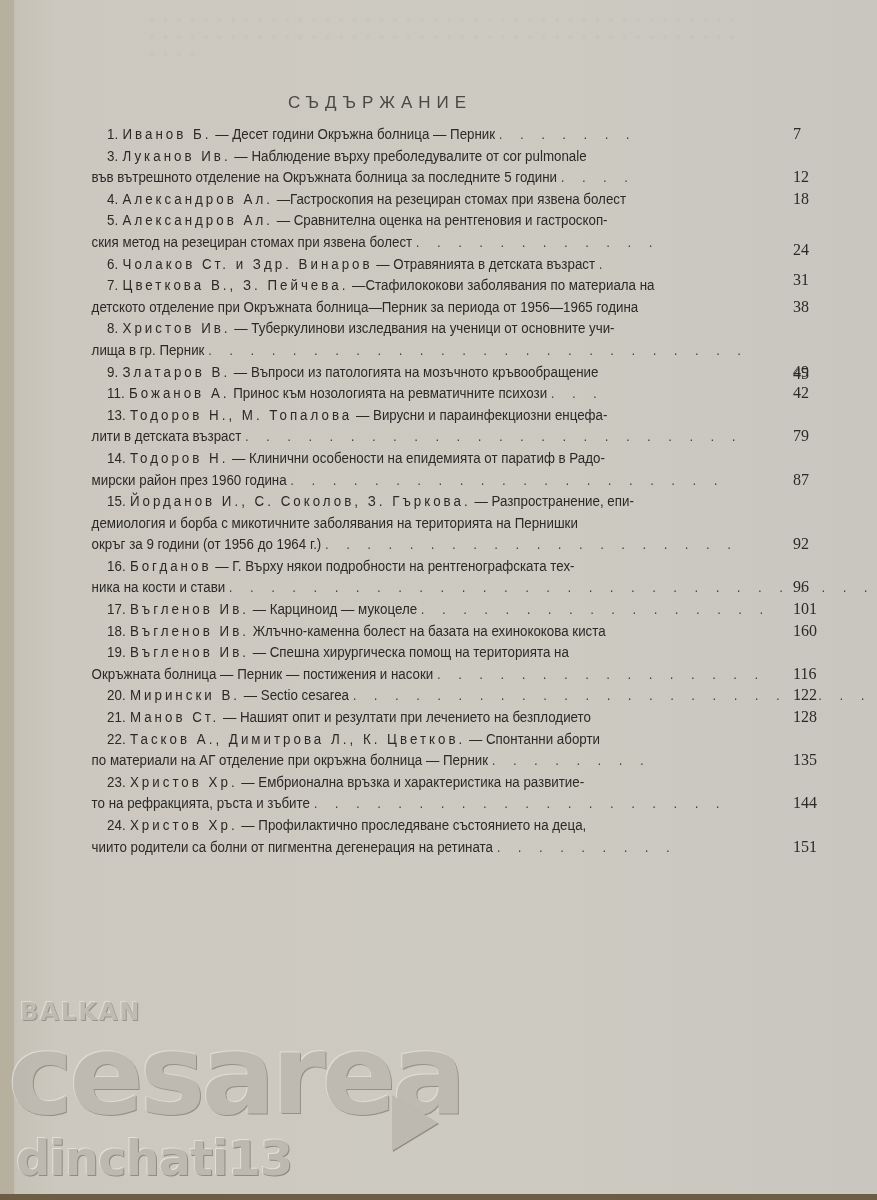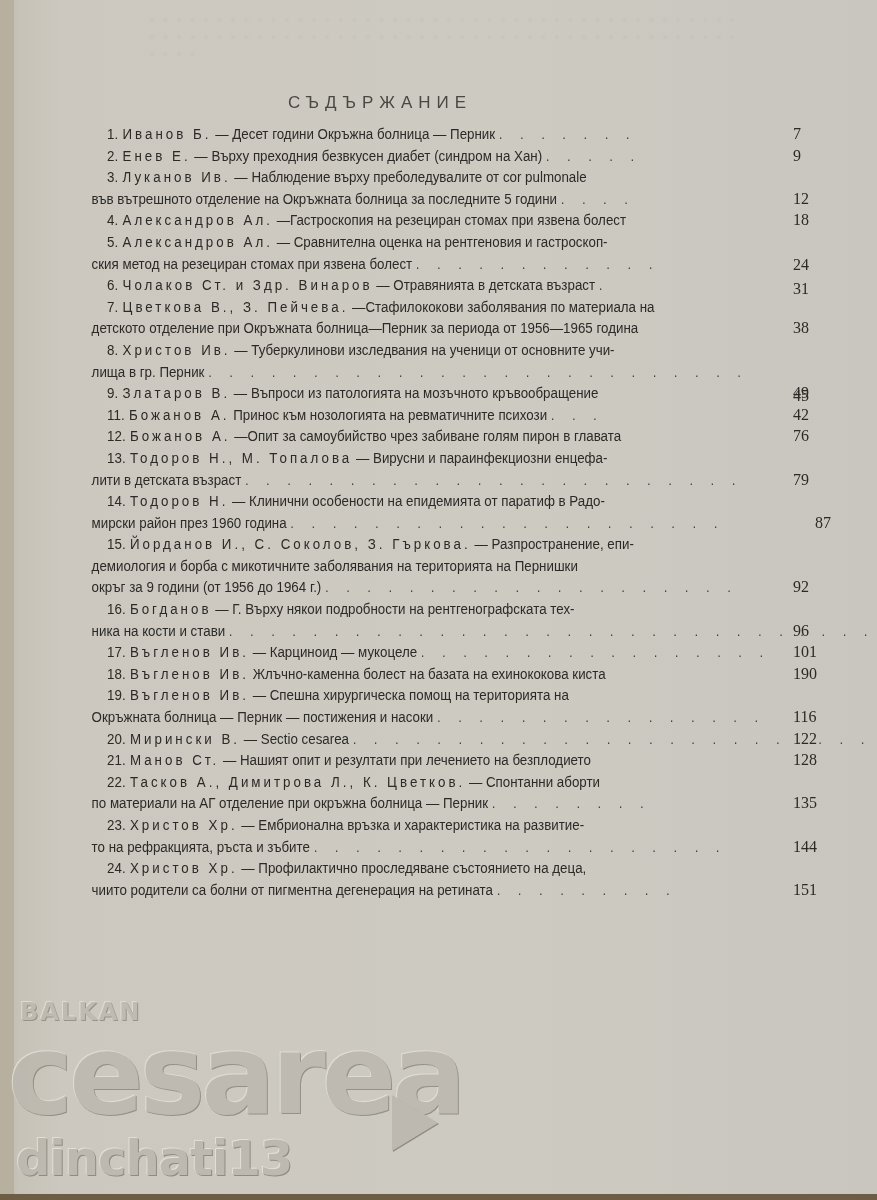--- a/index.html
+++ b/index.html
@@ -56,91 +56,83 @@
 <div class="bleed">. . . . . . . . . . . . . . . . . . . . . . . . . . . . . . . . . . . . . . . . . . . . . . . . . . . . . . . . . . . . . . . . . . . . . . . . . . . . . . . . . . . . . . . . . . . .</div>
 
 <div class="title">СЪДЪРЖАНИЕ</div>
 
 <div class="toc" id="toc">
     <div class="entry">
       <div class="line first"><span class="num">1.</span><span class="author">Иванов Б.</span> <span>— Десет години Окръжна болница — Перник</span> <span class="dots">. . . . . . .</span></div>
       <span class="page" style="top: 0px; line-height: 21.6px;">7</span>
     </div>
     <div class="entry">
-      <div class="line first"><span class="num">2.</span><span class="author">Енев Е.</span> <span>— Върху преходния безвкусен диабет (синдром на Хан)</span> <span class="dots">. . . . .</span></div>
-      <span class="page" style="top: 0px; line-height: 21.6px;">9</span>
-    </div>
-    <div class="entry">
       <div class="line first"><span class="num">3.</span><span class="author">Луканов Ив.</span> <span>— Наблюдение върху преболедувалите от cor pulmonale</span></div>
       <div class="line cont"><span>във вътрешното отделение на Окръжната болница за последните 5 години</span> <span class="dots">. . . .</span></div>
       <span class="page" style="top: 21.6px; line-height: 21.6px;">12</span>
     </div>
     <div class="entry">
       <div class="line first"><span class="num">4.</span><span class="author">Александров Ал.</span> <span>—Гастроскопия на резециран стомах при язвена болест</span></div>
       <span class="page" style="top: 0px; line-height: 21.6px;">18</span>
     </div>
     <div class="entry">
       <div class="line first"><span class="num">5.</span><span class="author">Александров Ал.</span> <span>— Сравнителна оценка на рентгеновия и гастроскоп-</span></div>
       <div class="line cont"><span>ския метод на резециран стомах при язвена болест</span> <span class="dots">. . . . . . . . . . . .</span></div>
-      <span class="page" style="top: 23px; line-height: 21.6px;">24</span>
+      <span class="page" style="top: 30px; line-height: 21.6px;">24</span>
     </div>
     <div class="entry">
       <div class="line first"><span class="num">6.</span><span class="author">Чолаков Ст. и Здр. Винаров</span> <span>— Отравянията в детската възраст</span> <span class="dots">.</span></div>
-      <span class="page" style="top: 4px; line-height: 21.6px;">31</span>
+      <span class="page" style="top: 16px; line-height: 21.6px;">31</span>
     </div>
     <div class="entry">
       <div class="line first"><span class="num">7.</span><span class="author">Цветкова В., З. Пейчева.</span> <span>—Стафилококови заболявания по материала на</span></div>
       <div class="line cont"><span>детското отделение при Окръжната болница—Перник за периода от 1956—1965 година</span></div>
       <span class="page" style="top: 21.6px; line-height: 21.6px;">38</span>
     </div>
     <div class="entry">
       <div class="line first"><span class="num">8.</span><span class="author">Христов Ив.</span> <span>— Туберкулинови изследвания на ученици от основните учи-</span></div>
       <div class="line cont"><span>лища в гр. Перник</span> <span class="dots">. . . . . . . . . . . . . . . . . . . . . . . . . .</span></div>
       <span class="page" style="top: 21.6px; line-height: 21.6px; margin-top: 24px;">45</span>
     </div>
     <div class="entry">
       <div class="line first"><span class="num">9.</span><span class="author">Златаров В.</span> <span>— Въпроси из патологията на мозъчното кръвообращение</span></div>
       <span class="page" style="top: 0px; line-height: 21.6px;">49</span>
     </div>
     <div class="entry">
       <div class="line first"><span class="num">11.</span><span class="author">Божанов А.</span> <span>Принос към нозологията на ревматичните психози</span> <span class="dots">. . .</span></div>
       <span class="page" style="top: 0px; line-height: 21.6px;">42</span>
     </div>
     <div class="entry">
-      <div class="line first"><span class="num">12.</span><span class="author">Божанов А.</span> <span>—Опит за самоубийство чрез забиване голям пирон в главата</span></div>
-      <span class="page" style="top: 0px; line-height: 21.6px;">76</span>
-    </div>
-    <div class="entry">
       <div class="line first"><span class="num">13.</span><span class="author">Тодоров Н., М. Топалова</span> <span>— Вирусни и параинфекциозни енцефа-</span></div>
       <div class="line cont"><span>лити в детската възраст</span> <span class="dots">. . . . . . . . . . . . . . . . . . . . . . . .</span></div>
       <span class="page" style="top: 21.6px; line-height: 21.6px;">79</span>
     </div>
     <div class="entry">
       <div class="line first"><span class="num">14.</span><span class="author">Тодоров Н.</span> <span>— Клинични особености на епидемията от паратиф в Радо-</span></div>
       <div class="line cont"><span>мирски район през 1960 година</span> <span class="dots">. . . . . . . . . . . . . . . . . . . . .</span></div>
-      <span class="page" style="top: 21.6px; line-height: 21.6px; text-align: center;">87</span>
+      <span class="page" style="top: 21.6px; line-height: 21.6px;">87</span>
     </div>
     <div class="entry">
       <div class="line first"><span class="num">15.</span><span class="author">Йорданов И., С. Соколов, З. Гъркова.</span> <span>— Разпространение, епи-</span></div>
       <div class="line cont"><span>демиология и борба с микотичните заболявания на територията на Пернишки</span></div>
       <div class="line cont"><span>окръг за 9 години (от 1956 до 1964 г.)</span> <span class="dots">. . . . . . . . . . . . . . . . . . . .</span></div>
       <span class="page" style="top: 43.2px; line-height: 21.6px;">92</span>
     </div>
     <div class="entry">
       <div class="line first"><span class="num">16.</span><span class="author">Богданов</span> <span>— Г. Върху някои подробности на рентгенографската тех-</span></div>
       <div class="line cont"><span>ника на кости и стави</span> <span class="dots">. . . . . . . . . . . . . . . . . . . . . . . . . . . . . . .</span></div>
       <span class="page" style="top: 21.6px; line-height: 21.6px;">96</span>
     </div>
     <div class="entry">
       <div class="line first"><span class="num">17.</span><span class="author">Въгленов Ив.</span> <span>— Карциноид — мукоцеле</span> <span class="dots">. . . . . . . . . . . . . . . . .</span></div>
       <span class="page" style="top: 0px; line-height: 21.6px;">101</span>
     </div>
     <div class="entry">
       <div class="line first"><span class="num">18.</span><span class="author">Въгленов Ив.</span> <span>Жлъчно-каменна болест на базата на ехинококова киста</span></div>
-      <span class="page" style="top: 0px; line-height: 21.6px;">190</span>
+      <span class="page" style="top: 0px; line-height: 21.6px;">160</span>
     </div>
     <div class="entry">
       <div class="line first"><span class="num">19.</span><span class="author">Въгленов Ив.</span> <span>— Спешна хирургическа помощ на територията на</span></div>
       <div class="line cont"><span>Окръжната болница — Перник — постижения и насоки</span> <span class="dots">. . . . . . . . . . . . . . . .</span></div>
       <span class="page" style="top: 21.6px; line-height: 21.6px;">116</span>
     </div>
     <div class="entry">
       <div class="line first"><span class="num">20.</span><span class="author">Мирински В.</span> <span>— Sectio cesarea</span> <span class="dots">. . . . . . . . . . . . . . . . . . . . . . . . . . . . . . . .</span></div>
       <span class="page" style="top: 0px; line-height: 21.6px;">122</span>
     </div>

